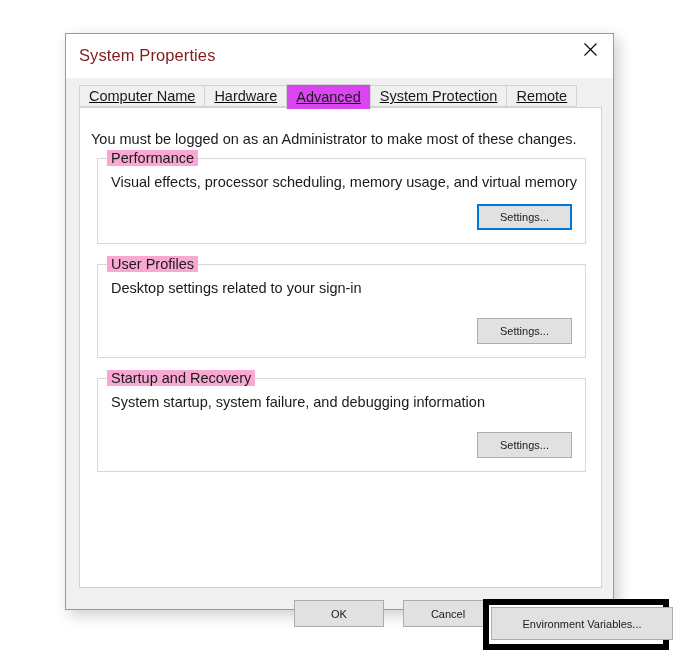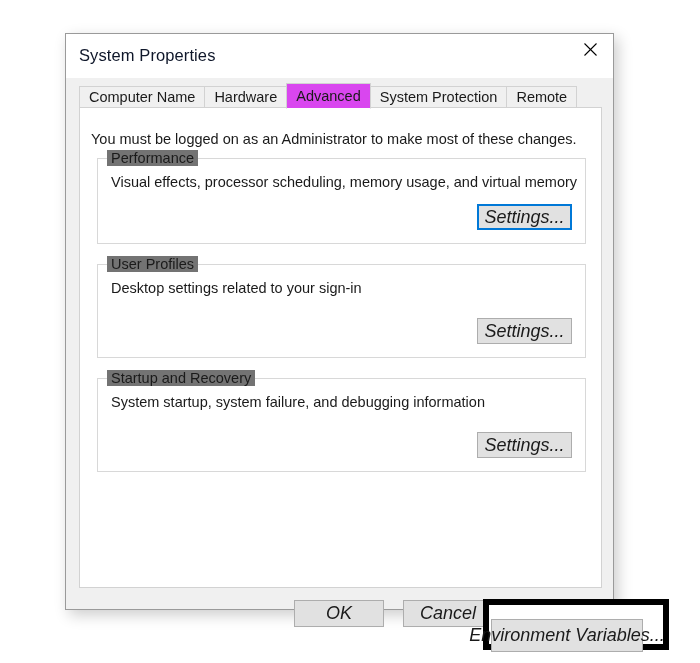--- a/index.html
+++ b/index.html
@@ -37,21 +37,21 @@
     position: relative;
     height: 44px;
     background: #ffffff;
     border-bottom: none;
   }
   .title-text {
     position: absolute;
     left: 13px;
     top: 12px;
     font-size: 16.5px;
-    color: #0f172a;
+    color: #7f1d1d;
     letter-spacing: 0.1px;
     white-space: nowrap;
   }
   .close-btn {
     position: absolute;
     right: 0px;
     top: 0px;
     width: 46px;
     height: 31px;
     display: flex;
@@ -63,22 +63,23 @@
   .close-btn svg { display: block; }
 
   
   .tabstrip {
     position: absolute;
     left: 13px;
     top: 50px;
     width: 523px;
     height: 24px;
     display: flex;
-    align-items: flex-end;
+    align-items: center;
     z-index: 3;
+    text-decoration: underline;
   }
   .tab {
     height: 22px;
     padding: 0px 9px 0 9px;
     display: flex;
     align-items: center;
     font-size: 14.5px;
     color: #1a1a1a;
     background: #f0f0f0;
     border: 1px solid #d2d2d2;
@@ -123,21 +124,21 @@
     position: absolute;
     left: 17px;
     width: 489px;
     border: 1px solid #d8d8d8;
   }
   .group-legend {
     position: absolute;
     top: -9px;
     left: 9px;
     padding: 0 4px;
-    background: #737373;
+    background: #f9a8d4;
     font-size: 14.5px;
     color: #1a1a1a;
     white-space: nowrap;
   }
   .group-desc {
     position: absolute;
     left: 13px;
     top: 15px;
     font-size: 14.5px;
     color: #1a1a1a;
@@ -149,26 +150,25 @@
   #grp-startup { top: 270px; height: 94px; }
 
   
   .btn {
     position: absolute;
     display: flex;
     align-items: center;
     justify-content: center;
     background: #e1e1e1;
     border: 1px solid #adadad;
-    font-size: 18px;
+    font-size: 11px;
     color: #1a1a1a;
     font-family: "Liberation Sans", sans-serif;
     white-space: nowrap;
     cursor: default;
-    font-style: italic;
   }
   .btn.focused {
     border: 2px solid #0078d7;
     background: #e1e1e1;
   }
   .btn.disabled {
     background: #cccccc;
     border: 1px solid #cccccc;
     color: #a0a0a0;
   }
@@ -179,22 +179,22 @@
     right: 13px;
   }
   #btn-settings-performance { top: 45px; }
   #btn-settings-userprofiles { top: 53px; }
   #btn-settings-startup { top: 53px; }
 
   
   #btn-env {
     position: absolute;
     left: 411px;
-    top: 511px;
-    width: 152px;
+    top: 499px;
+    width: 182px;
     height: 33px;
     z-index: 5;
   }
 
   
   .annotation-box {
     position: absolute;
     left: 403px;
     top: 491px;
     width: 186px;

